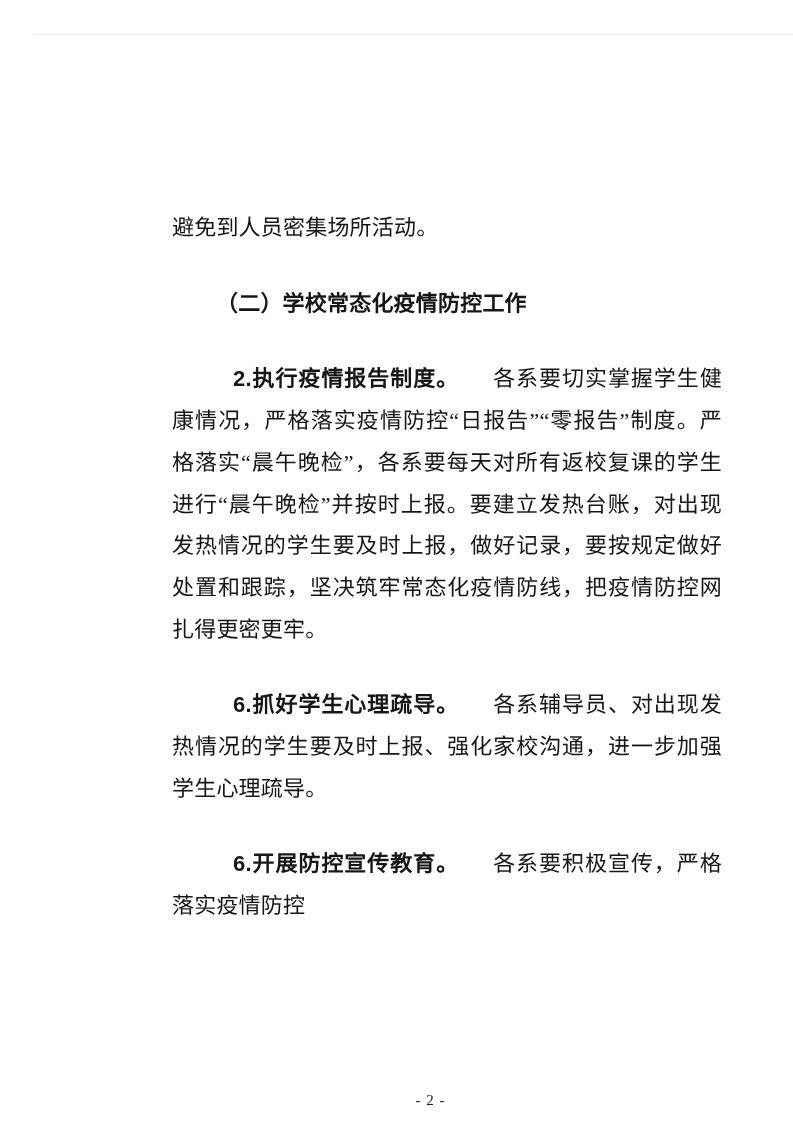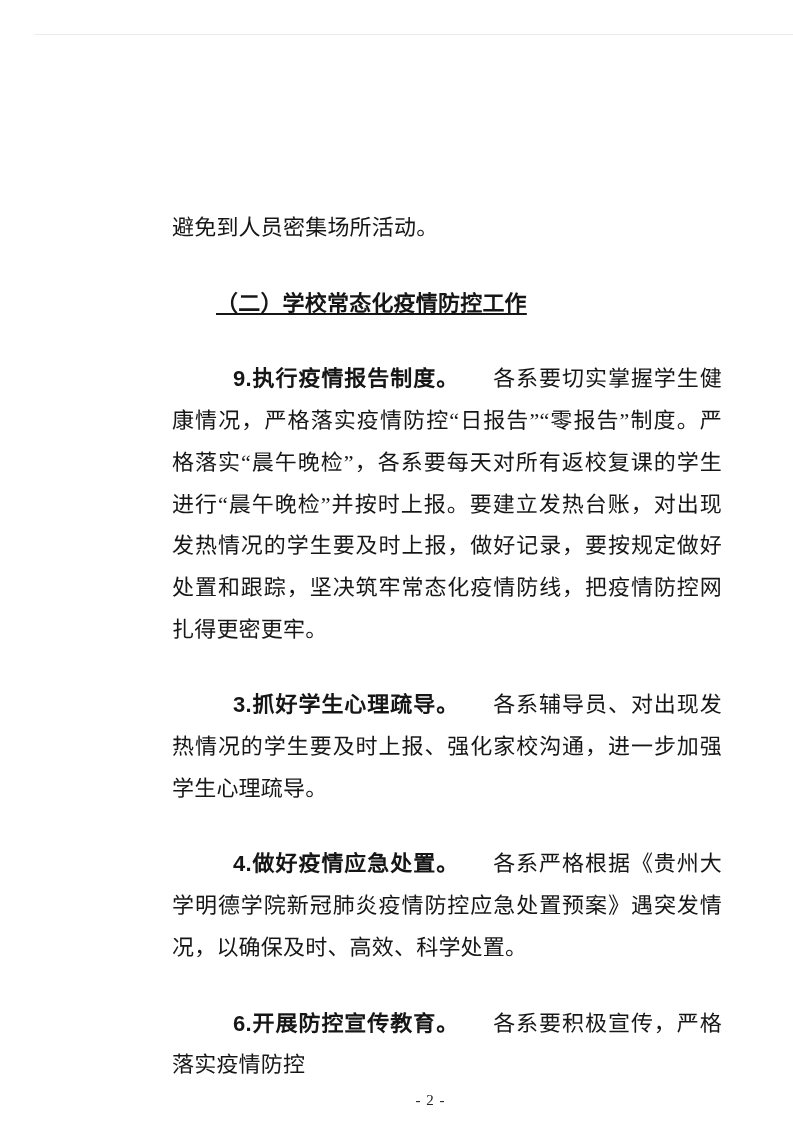--- a/index.html
+++ b/index.html
@@ -27,21 +27,20 @@
     text-align: justify;
     letter-spacing: 0.2px;
   }
   .continuation {
     text-indent: 0;
   }
   .section-heading {
     text-indent: 2em;
     font-family: "Liberation Sans", "DejaVu Sans", sans-serif;
     font-weight: 700;
-    text-decoration: underline;
   }
   .para {
     text-indent: 2em;
   }
   .para .lead {
     font-family: "Liberation Sans", "DejaVu Sans", sans-serif;
     font-weight: 700;
   }
   .footer {
     position: absolute;
@@ -60,24 +59,23 @@
 <body>
 
 <div class="page">
   <div class="content">
 
     <p class="continuation">避免到人员密集场所活动。</p>
 
     <p class="section-heading">（二）学校常态化疫情防控工作</p>
 
 
-    <p class="para"><span class="lead">9.执行疫情报告制度。</span><span>各系要切实掌握学生健康情况，严格落实疫情防控“日报告”“零报告”制度。严格落实“晨午晚检”，各系要每天对所有返校复课的学生进行“晨午晚检”并按时上报。要建立发热台账，对出现发热情况的学生要及时上报，做好记录，要按规定做好处置和跟踪，坚决筑牢常态化疫情防线，把疫情防控网扎得更密更牢。</span></p>
+    <p class="para"><span class="lead">2.执行疫情报告制度。</span><span>各系要切实掌握学生健康情况，严格落实疫情防控“日报告”“零报告”制度。严格落实“晨午晚检”，各系要每天对所有返校复课的学生进行“晨午晚检”并按时上报。要建立发热台账，对出现发热情况的学生要及时上报，做好记录，要按规定做好处置和跟踪，坚决筑牢常态化疫情防线，把疫情防控网扎得更密更牢。</span></p>
 
-    <p class="para"><span class="lead">3.抓好学生心理疏导。</span><span>各系辅导员、对出现发热情况的学生要及时上报、强化家校沟通，进一步加强学生心理疏导。</span></p>
+    <p class="para"><span class="lead">6.抓好学生心理疏导。</span><span>各系辅导员、对出现发热情况的学生要及时上报、强化家校沟通，进一步加强学生心理疏导。</span></p>
 
-    <p class="para"><span class="lead">4.做好疫情应急处置。</span><span>各系严格根据《贵州大学明德学院新冠肺炎疫情防控应急处置预案》遇突发情况，以确保及时、高效、科学处置。</span></p>
 
     <p class="para"><span class="lead">6.开展防控宣传教育。</span><span>各系要积极宣传，严格落实疫情防控</span></p>
 
   </div>
 
   <div class="footer">- 2 -</div>
 </div>
 
 </body></html>

